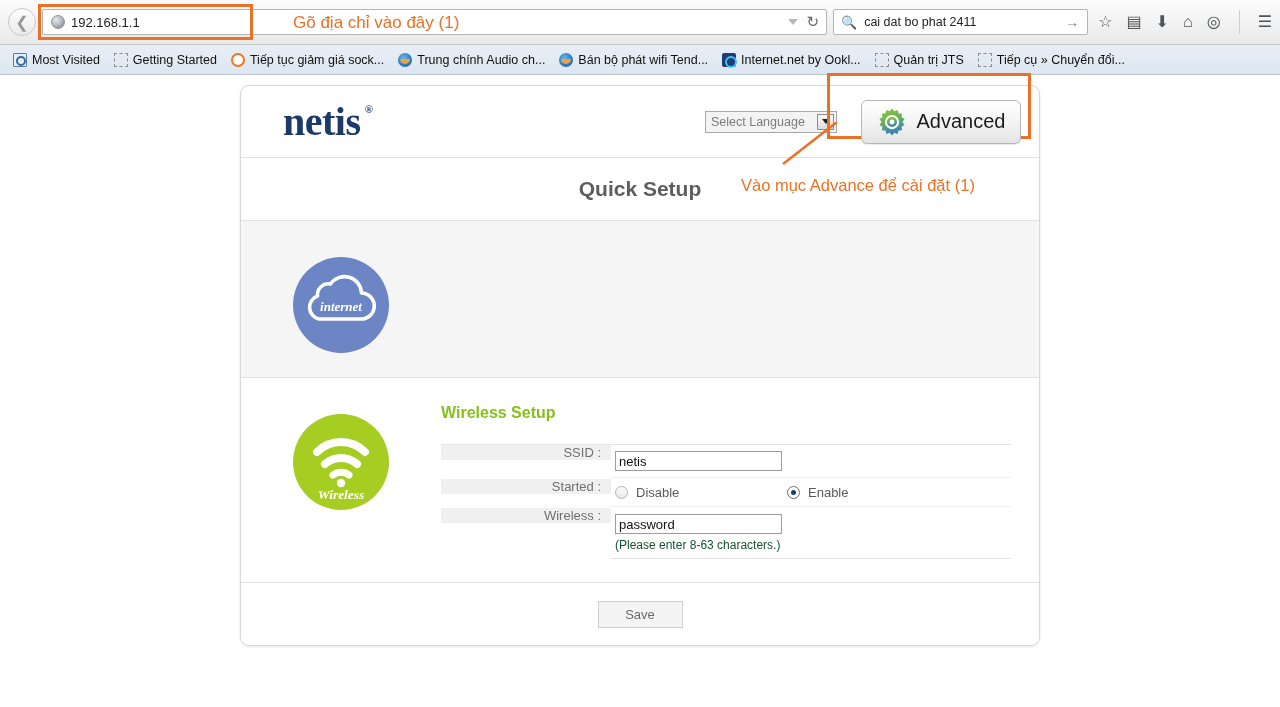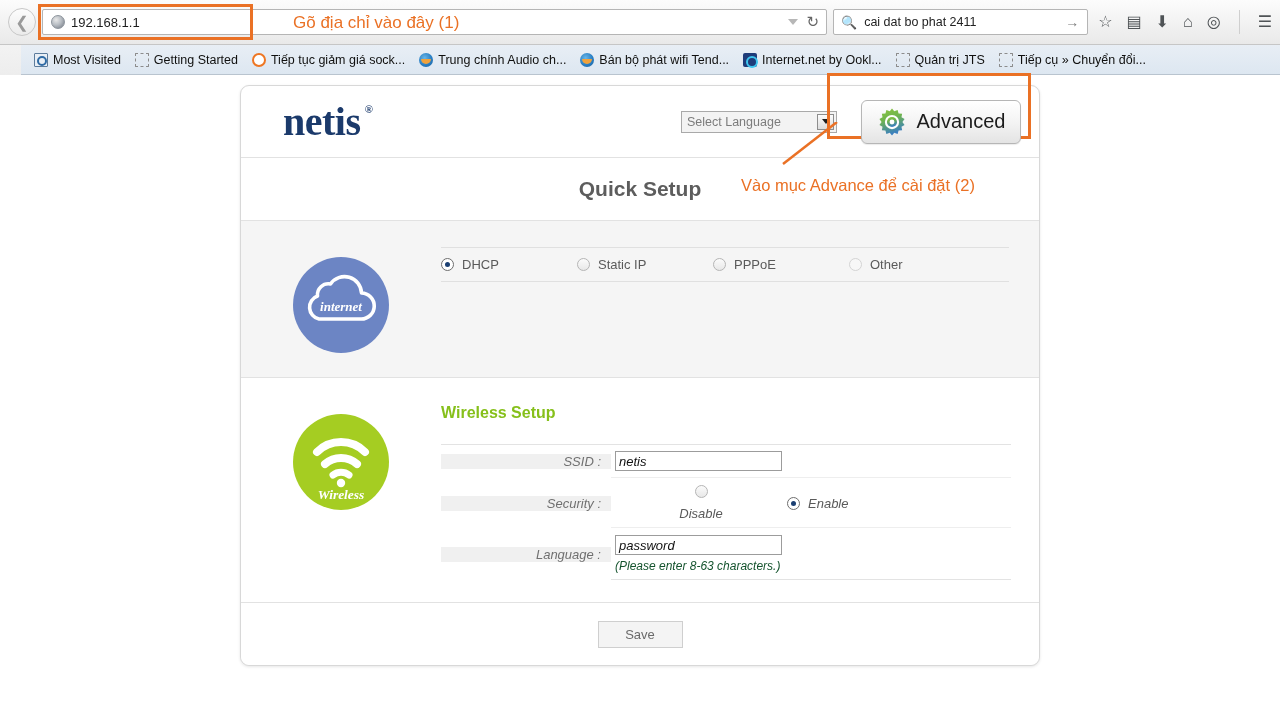--- a/index.html
+++ b/index.html
@@ -125,21 +125,20 @@
     height: 30px;
     display: flex;
     align-items: center;
     padding: 0 6px;
     background: linear-gradient(#e8eef5, #dde7f1);
     border-bottom: 1px solid #b9c4cf;
     font-size: 12.5px;
     color: #10100f;
     overflow: hidden;
     white-space: nowrap;
-    margin-left: 21px;
   }
   .bm {
     display: flex; align-items: center; gap: 5px;
     padding: 2px 7px;
     flex: 0 0 auto;
   }
   .bm-label { white-space: nowrap; }
   .fav { width: 14px; height: 14px; flex: 0 0 auto; display:inline-block; }
   .fav-dashed { border: 1px dashed #8c8c8c; border-radius: 1px; background: transparent; }
   .fav-mv {
@@ -225,21 +224,21 @@
     top: 2px; right: 0;
   }
   .header-right {
     margin-left: auto;
     display: flex;
     align-items: center;
     gap: 24px;
     position: relative;
   }
   .lang-select {
-    width: 156px; height: 22px;
+    width: 132px; height: 22px;
     border: 1px solid #a9a9a9;
     background: #f3f3f3;
     display: flex; align-items: center;
     font-size: 12.5px;
     color: #7c7c7c;
     padding-left: 5px;
     position: relative;
   }
   .lang-arrow {
     position: absolute; right: 2px; top: 2px;
@@ -365,21 +364,21 @@
   .rad.on:after {
     content:"";
     position:absolute; left:3px; top:3px;
     width:5px;height:5px;border-radius:50%;
     background:#1b3f72;
   }
   .rad.dim { border-color: #d4d4d4; background:#f7f7f7; }
 
   
   .wtable { width: 570px; border-top: 1px solid #e3e3e3; }
-  .wrow { display: flex; align-items: center; border-bottom: 1px solid #ffffff; font-style: italic; }
+  .wrow { display: flex; align-items: flex-start; border-bottom: 1px solid #ffffff; }
   .wrow:last-child { border-bottom: none; }
   .wlabel {
     flex: 0 0 170px;
     background: #f0f0f0;
     display: flex;
     align-items: center;
     justify-content: flex-end;
     padding: 0 10px 0 0;
     font-size: 13px;
     color: #707070;
@@ -401,21 +400,21 @@
     font-size: 13px;
     color: #111;
     padding: 0 3px;
     display: flex;
     align-items: center;
     font-family: "Liberation Sans", sans-serif;
   }
   .hint { font-size: 12px; color: #14532d; margin-top: 4px; }
   .wvalue.column { flex-direction: column; align-items: flex-start; }
   .sec-inline-radios { display: flex; align-items: center; gap: 0; }
-  .sec-inline-radios .radio-item:first-child { width: 172px; flex-direction: column; }
+  .sec-inline-radios .radio-item:first-child { width: 172px; }
 
   
   .save-row {
     height: 62px;
     display: flex;
     align-items: center;
     justify-content: center;
     background: #ffffff;
     border-radius: 0 0 9px 9px;
   }
@@ -544,51 +543,33 @@
           <span class="adv-label">Advanced</span>
         </div>
       </div>
     </div>
 
     <div class="quick-setup-row">
       <div class="quick-setup-title">Quick Setup</div>
       <svg class="annot-line" viewBox="0 0 60 44">
         <line x1="2" y1="42" x2="56" y2="0" stroke="#ea7125" stroke-width="2.5"></line>
       </svg>
-      <div class="annot-callout">Vào mục Advance để cài đặt (2)</div>
+      <div class="annot-callout">Vào mục Advance để cài đặt (1)</div>
     </div>
 
     <div class="section section-internet">
       <div class="badge-col">
         <div class="badge badge-internet">
           <svg width="96" height="96" viewBox="0 0 96 96">
             <path d="M26 62 h42 a13 13 0 0 0 0.5 -26 a17 17 0 0 0 -31 -9 a11 11 0 0 0 -13 12 a12 12 0 0 0 1.5 23 z" fill="none" stroke="#ffffff" stroke-width="3.6" stroke-linejoin="round"></path>
             <text x="48" y="54" font-family="Liberation Serif, serif" font-style="italic" font-weight="bold" font-size="13" fill="#ffffff" text-anchor="middle">internet</text>
           </svg>
         </div>
       </div>
       <div class="fields-col">
-        <div class="radio-row">
-          <label class="radio-item" style="width:136px">
-            <span class="rad on"></span>
-            <span>DHCP</span>
-          </label>
-          <label class="radio-item" style="width:136px">
-            <span class="rad"></span>
-            <span>Static IP</span>
-          </label>
-          <label class="radio-item" style="width:136px">
-            <span class="rad"></span>
-            <span>PPPoE</span>
-          </label>
-          <label class="radio-item">
-            <span class="rad dim"></span>
-            <span>Other</span>
-          </label>
-        </div>
       </div>
     </div>
 
     <div class="section section-wireless">
       <div class="badge-col">
         <div class="badge badge-wireless">
           <svg width="96" height="96" viewBox="0 0 96 96">
             <path d="M24 38 a34 34 0 0 1 48 0" fill="none" stroke="#ffffff" stroke-width="8" stroke-linecap="round"></path>
             <path d="M32 50 a24 24 0 0 1 32 0" fill="none" stroke="#ffffff" stroke-width="8" stroke-linecap="round"></path>
             <path d="M40 61 a13 13 0 0 1 16 0" fill="none" stroke="#ffffff" stroke-width="7" stroke-linecap="round"></path>
@@ -603,37 +584,37 @@
         <div class="wtable">
 
           <div class="wrow">
             <div class="wlabel">SSID :</div>
             <div class="wvalue">
               <div class="text-input">netis</div>
             </div>
           </div>
 
           <div class="wrow">
-            <div class="wlabel">Security :</div>
+            <div class="wlabel">Started :</div>
             <div class="wvalue">
               <div class="sec-inline-radios">
                 <label class="radio-item">
                   <span class="rad"></span>
                   <span>Disable</span>
                 </label>
                 <label class="radio-item">
                   <span class="rad on"></span>
                   <span>Enable</span>
                 </label>
               </div>
             </div>
           </div>
 
           <div class="wrow">
-            <div class="wlabel">Language :</div>
+            <div class="wlabel">Wireless :</div>
             <div class="wvalue column">
               <div class="text-input">password</div>
               <div class="hint">(Please enter 8-63 characters.)</div>
             </div>
           </div>
 
         </div>
       </div>
     </div>
 

